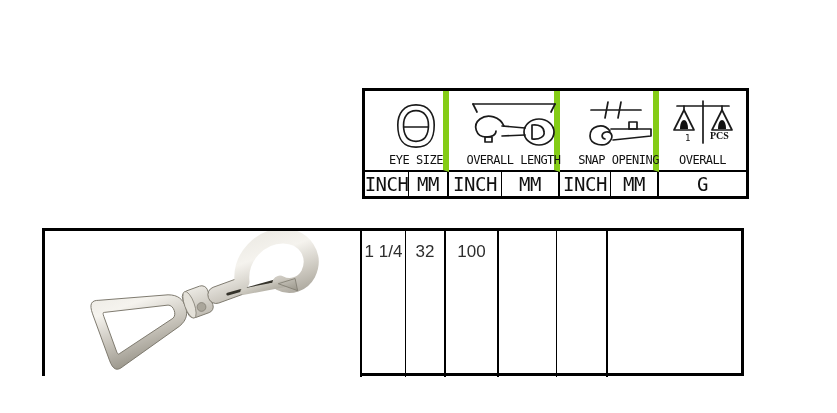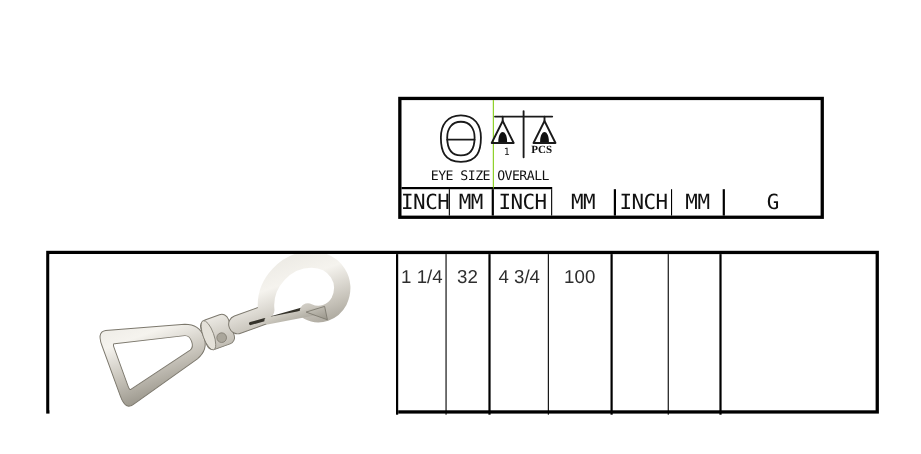--- a/index.html
+++ b/index.html
@@ -15,34 +15,34 @@
     display:grid;
     grid-template-columns:44px 40px 53px 58px 51px 48px 1fr;
     grid-template-rows:81px 1fr;
   }
   .hgroup {
     grid-row:1; box-sizing:border-box; border-bottom:2px solid #000;
     display:flex; flex-direction:column; align-items:center;
     justify-content:flex-end; padding:4px 0 3px;
   }
   .span2 { grid-column:span 2; }
-  .g-r  { border-right:1px solid #84cc16;padding-left:24px; }
+  .g-r  { border-right:6px solid #84cc16;padding-left:24px; }
   .hlabel { font-size:12px; letter-spacing:-0.5px; color:#111; white-space:nowrap; margin-top:2px; }
   .ucell {
     grid-row:2; box-sizing:border-box; border-right:1px solid #000;
     display:flex; align-items:center; justify-content:center;
     font-size:19px; letter-spacing:-0.5px; color:#111; line-height:1;
   }
   .u-thick { border-right:2px solid #000;text-align:center; }
   .u-none  { border-right:none; }
   .iconbox { display:flex; align-items:flex-end; justify-content:center; flex:1; }
 
   
   .data-table {
-    position:absolute; left:42px; top:228px; width:757px; height:148px;
+    position:absolute; left:42px; top:228px; width:702px; height:148px;
     box-sizing:border-box; border:3px solid #000; background:#fff;
     display:grid;
     grid-template-columns:317px 44px 40px 53px 58px 51px 48px 1fr;
   }
   .photo-cell { box-sizing:border-box; border-right:2px solid #000; background:#fff; }
   .vcell {
     box-sizing:border-box; border-right:1px solid #000;
     display:flex; justify-content:center; align-items:flex-start;
     padding-top:12px;
     font-family:"Liberation Sans", sans-serif; font-size:17px; color:#2e2e2e;
@@ -67,21 +67,54 @@
           <g class="lineicon">
             <path d="M 24 4 C 11 4 5 13 5 25 C 5 37 8 48 24 48 C 40 48 43 37 43 25 C 43 13 37 4 24 4 Z"></path>
             <path d="M 24 10 C 15 10 11 17 11 25 C 11 33 13 42 24 42 C 35 42 37 33 37 25 C 37 17 33 10 24 10 Z"></path>
             <path d="M 11 27 L 37 27"></path>
           </g>
         </svg>
       </div>
       <div class="hlabel">EYE SIZE</div>
     </div>
 
+    <div class="hgroup span2 g-r">
+      <div class="iconbox">
+        <svg width="96" height="56" viewBox="0 0 96 56">
+          <g class="lineicon" stroke-width="1.5">
+            <path d="M 7 9 L 89 9"></path>
+            <path d="M 7 9 L 11 17"></path>
+            <path d="M 89 9 L 85 17"></path>
+            <ellipse cx="73" cy="37" rx="15" ry="13"></ellipse>
+            <path d="M 66 30 L 66 44 C 74 45 79 41 78 37 C 78 32 73 29 66 30 Z"></path>
+            <path d="M 36 31 L 59 33"></path>
+            <path d="M 36 41 L 59 40"></path>
+            <path d="M 38 31 C 34 22 22 18 14 24 C 6 30 10 42 20 42 C 26 42 30 40 30 36"></path>
+            <rect x="19" y="42" width="7" height="5"></rect>
+          </g>
+        </svg>
+      </div>
+      <div class="hlabel">OVERALL LENGTH</div>
+    </div>
 
+    <div class="hgroup span2 g-r">
+      <div class="iconbox">
+        <svg width="80" height="56" viewBox="0 0 80 56">
+          <g class="lineicon" stroke-width="1.5">
+            <path d="M 12 15 L 62 15"></path>
+            <path d="M 29 7 L 26 23"></path>
+            <path d="M 42 7 L 39 23"></path>
+            <path d="M 31 36 C 24 27 11 31 11 41 C 11 50 26 53 31 46 C 35 41 32 36 27 37 C 22 38 22 43 26 44"></path>
+            <path d="M 32 34 L 72 34 L 72 41 L 34 45"></path>
+            <rect x="50" y="27" width="8" height="7"></rect>
+          </g>
+        </svg>
+      </div>
+      <div class="hlabel">SNAP OPENING</div>
+    </div>
 
     <div class="hgroup">
       <div class="iconbox">
         <svg width="62" height="52" viewBox="0 0 62 52">
           <g class="lineicon" stroke-width="1.6">
             <path d="M 5 7 L 57 7"></path>
             <path d="M 31 2 L 31 44"></path>
             <path d="M 12 7 L 12 11"></path>
             <path d="M 50 7 L 50 11"></path>
             <path d="M 2 31 L 12 11 L 22 31 Z"></path>
@@ -138,20 +171,19 @@
 
           <path d="M 170 7 L 220 15" stroke="url(#gGate)" stroke-width="7.5" stroke-linecap="round" fill="none"></path>
 
           <polygon points="210,12 228,27 230,13" fill="url(#gGate)" stroke="#7c786d" stroke-width="0.8"></polygon>
         </g>
       </svg>
     </div>
 
     <div class="vcell">1 1/4</div>
     <div class="vcell v-thick">32</div>
-    <div class="vcell">4 3/4</div>
     <div class="vcell v-thick">100</div>
     <div class="vcell"></div>
     <div class="vcell v-thick"></div>
     <div class="vcell v-none"></div>
   </div>
 
 </div>
 
 </body></html>

